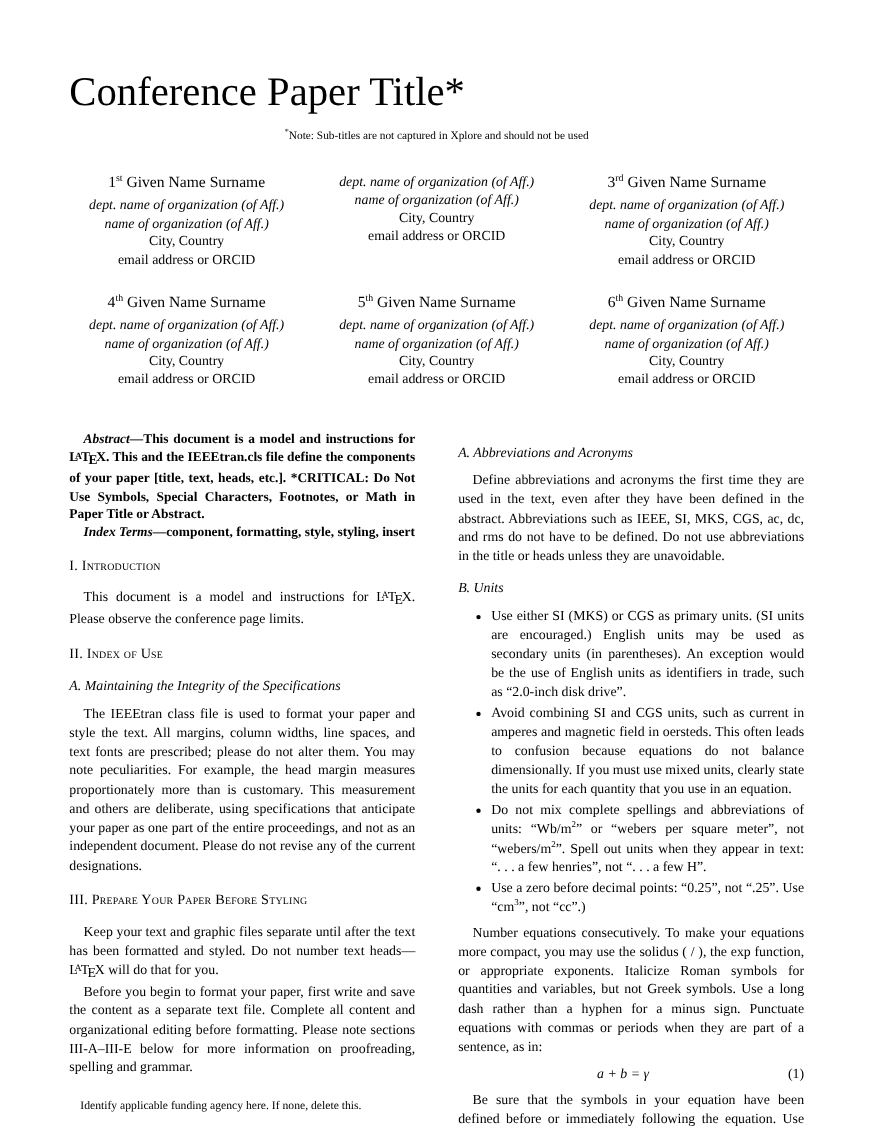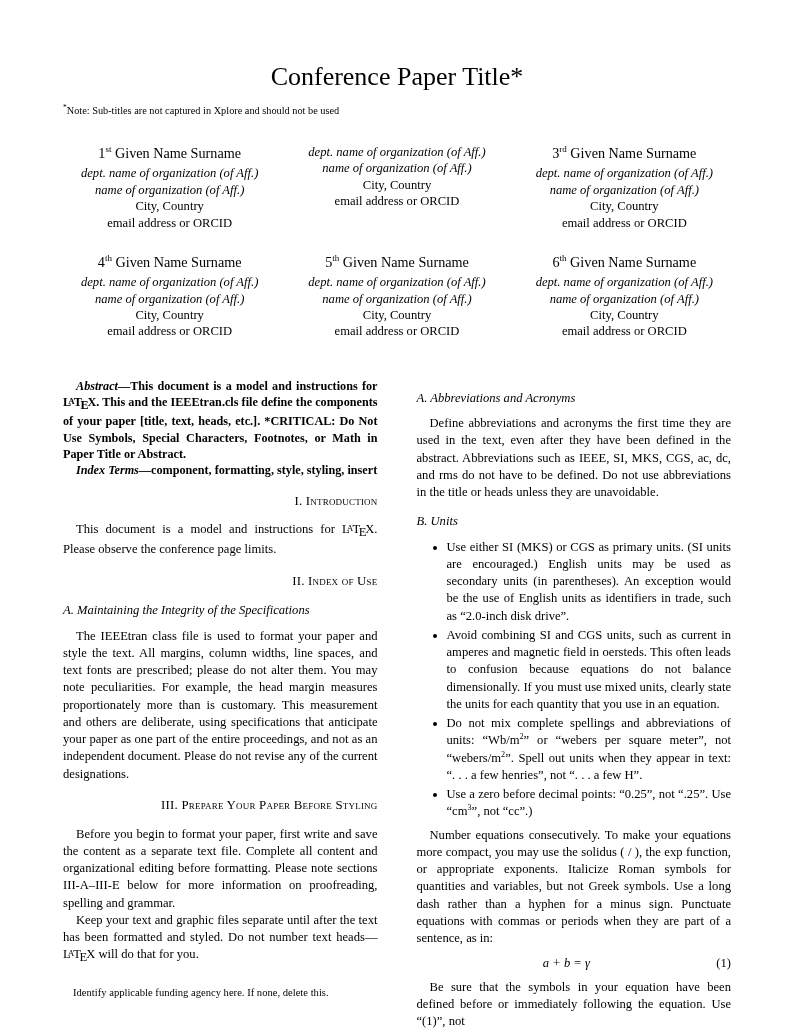--- a/index.html
+++ b/index.html
@@ -5,22 +5,22 @@
   * { box-sizing: border-box; }
   html, body { margin: 0; padding: 0; }
   body {
     width: 794px; height: 1028px;
     background: #ffffff; color: #000000;
     font-family: "Liberation Serif", "DejaVu Serif", serif;
   }
   .page { width: 794px; height: 1028px; padding: 46px 63px 0; overflow: hidden; }
 
   
-  .title { font-size: 26px; font-weight: 400; text-align: center; margin: 16px 0 0; }
-  .subnote { font-size: 10.3px; margin-top: 13px; }
+  .title { font-size: 37px; font-weight: 400; text-align: left; margin: 16px 0 0; }
+  .subnote { text-align: center; font-size: 10.3px; margin-top: 13px; }
   .subnote sup { font-size: 0.72em; }
 
   
   .authors {
     display: grid; grid-template-columns: repeat(3, 1fr);
     column-gap: 14px; row-gap: 22px;
     margin-top: 28px; text-align: center;
   }
   .author { line-height: 1.3; }
   .author .name { font-size: 14.2px; margin-bottom: 3px; }
@@ -30,21 +30,21 @@
 
   
   .columns { display: flex; column-gap: 39px; margin-top: 38px; }
   .col { width: 322px; font-size: 12.6px; line-height: 1.37; text-align: justify; }
   .col p { margin: 0; text-indent: 13px; }
   .abstract { font-weight: bold; font-size: 12.2px; line-height: 1.34; }
   .it { font-style: italic; }
 
   .sec {
     font-variant: small-caps; font-weight: 400; font-size: 12.9px;
-    text-align: right; margin: 14px 0 11px; letter-spacing: 0.2px;
+    text-align: left; margin: 14px 0 11px; letter-spacing: 0.2px;
   }
   .subsec {
     font-style: italic; font-weight: 400; font-size: 12.6px;
     text-align: left; margin: 12px 0 8px;
   }
 
   .bullets { margin: 4px 0 6px; padding-left: 30px; }
   .bullets li { margin: 0 0 2px; }
 
   .equation { display: flex; align-items: center; margin: 8px 0 6px; justify-content: center; }
@@ -126,22 +126,22 @@
       <p class="abstract"><span class="it">Index Terms—</span><span>component, formatting, style, styling, insert</span></p>
 
       <h3 class="sec">I. Introduction</h3>
       <p><span>This document is a model and instructions for </span><span>L</span><span class="lx-a">A</span><span>T</span><span class="lx-e">E</span><span>X</span><span>. Please observe the conference page limits.</span></p>
 
       <h3 class="sec">II. Index of Use</h3>
       <h4 class="subsec">A. Maintaining the Integrity of the Specifications</h4>
       <p>The IEEEtran class file is used to format your paper and style the text. All margins, column widths, line spaces, and text fonts are prescribed; please do not alter them. You may note peculiarities. For example, the head margin measures proportionately more than is customary. This measurement and others are deliberate, using specifications that anticipate your paper as one part of the entire proceedings, and not as an independent document. Please do not revise any of the current designations.</p>
 
       <h3 class="sec">III. Prepare Your Paper Before Styling</h3>
+      <p><span>Keep your text and graphic files separate until after the text has been formatted and styled. Do not number text heads—</span><span>L</span><span class="lx-a">A</span><span>T</span><span class="lx-e">E</span><span>X</span><span> will do that for you.</span></p>
       <p>Before you begin to format your paper, first write and save the content as a separate text file. Complete all content and organizational editing before formatting. Please note sections III-A–III-E below for more information on proofreading, spelling and grammar.</p>
-      <p><span>Keep your text and graphic files separate until after the text has been formatted and styled. Do not number text heads—</span><span>L</span><span class="lx-a">A</span><span>T</span><span class="lx-e">E</span><span>X</span><span> will do that for you.</span></p>
 
       <div class="footnote">Identify applicable funding agency here. If none, delete this.</div>
     </div>
 
     <div class="col">
       <h4 class="subsec">A. Abbreviations and Acronyms</h4>
       <p>Define abbreviations and acronyms the first time they are used in the text, even after they have been defined in the abstract. Abbreviations such as IEEE, SI, MKS, CGS, ac, dc, and rms do not have to be defined. Do not use abbreviations in the title or heads unless they are unavoidable.</p>
 
       <h4 class="subsec">B. Units</h4>
       <ul class="bullets">

